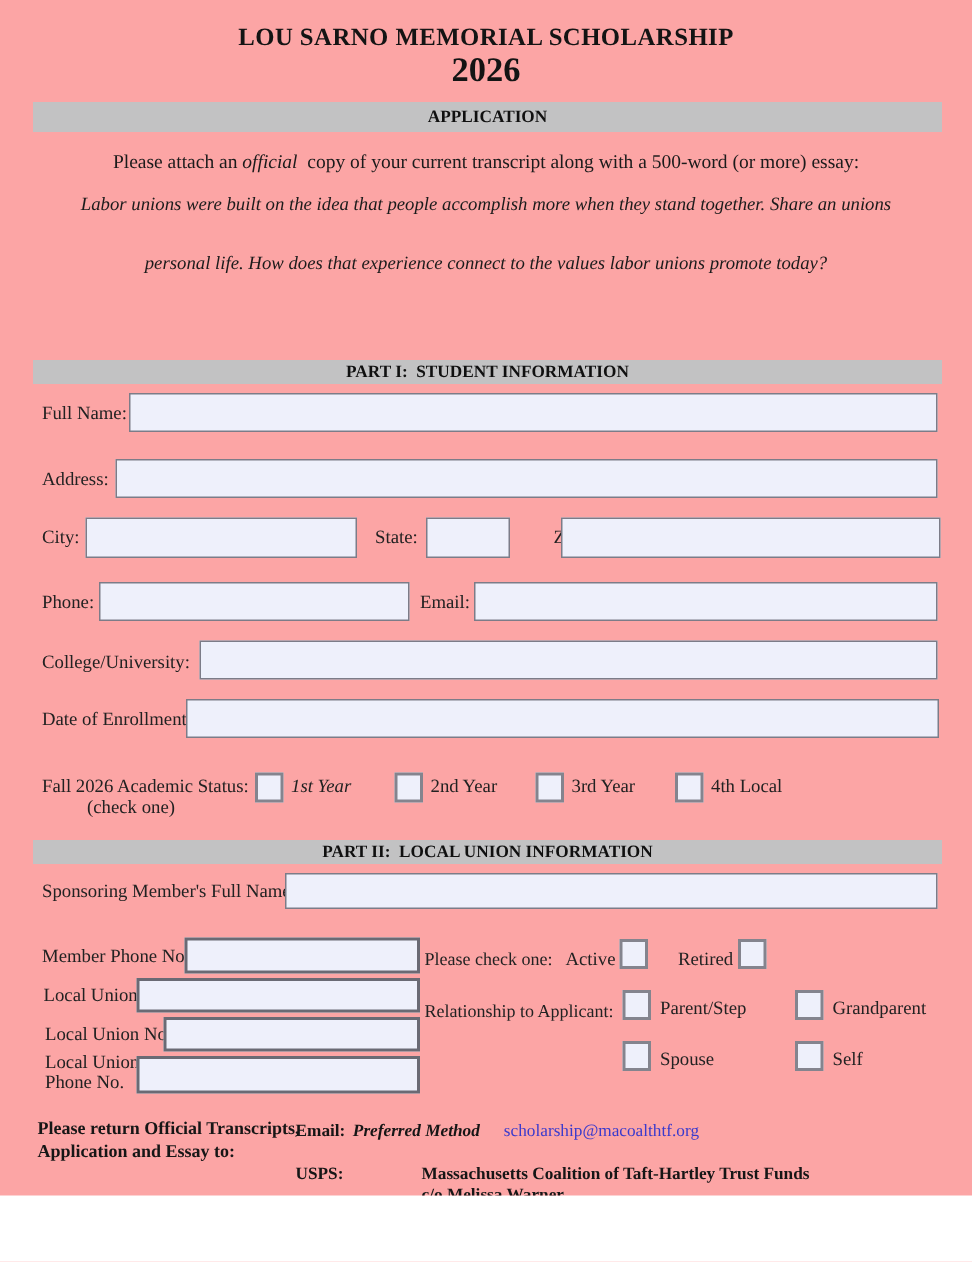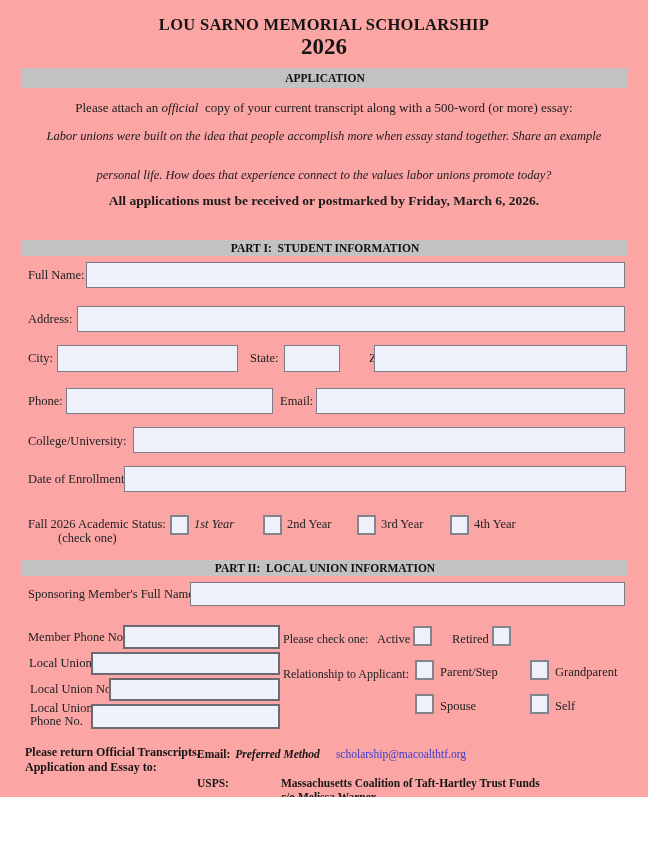--- a/index.html
+++ b/index.html
@@ -46,26 +46,25 @@
 
 <div class="page">
 
   <div class="abs center title">LOU SARNO MEMORIAL SCHOLARSHIP</div>
   <div class="abs center year">2026</div>
   <div class="abs bar app">APPLICATION</div>
 
   <div class="abs center intro"><span>Please attach an </span><i>official</i><span class="pre">  copy of your current transcript along with a 500-word (or more) essay:</span></div>
 
   <div class="abs center prompt">
-    <span>Labor unions were built on the idea that people accomplish more when essay stand together. Share an example</span><br>
+    <span>Labor unions were built on the idea that people accomplish more when they stand together. Share an unions</span><br>
     <br>
     <span>personal life. How does that experience connect to the values labor unions promote today?</span>
   </div>
 
-  <div class="abs center deadline">All applications must be received or postmarked by Friday, March 6, 2026.</div>
 
   <div class="abs bar sect" style="top:240px;">PART I:  STUDENT INFORMATION</div>
 
   <span class="label" style="left:28px; top:268px;">Full Name:</span>
   <input type="text" class="field" style="left: 86px; top: 262px; width: 539px; height: 26px;" value="">
 
   <span class="label" style="left:28px; top:312px;">Address:</span>
   <input type="text" class="field" style="left: 77px; top: 306px; width: 548px; height: 26px;" value="">
 
   <span class="label" style="left:28px; top:351px;">City:</span>
@@ -88,21 +87,21 @@
 
   <span class="label" style="left:28px; top:517px;">Fall 2026 Academic Status:</span>
   <span class="label" style="left:58px; top:531px;">(check one)</span>
   <span class="cb" style="left:170px; top:515px;"></span>
   <span class="label" style="left:194px; top:517px;font-style:italic;">1st Year</span>
   <span class="cb" style="left:263px; top:515px;"></span>
   <span class="label" style="left:287px; top:517px;">2nd Year</span>
   <span class="cb" style="left:357px; top:515px;"></span>
   <span class="label" style="left:381px; top:517px;">3rd Year</span>
   <span class="cb" style="left:450px; top:515px;"></span>
-  <span class="label" style="left:474px; top:517px;">4th Year</span>
+  <span class="label" style="left:474px; top:517px;">4th Local</span>
 
   <div class="abs bar sect" style="top:560px;">PART II:  LOCAL UNION INFORMATION</div>
 
   <span class="label" style="left:28px; top:587px;">Sponsoring Member's Full Name:</span>
   <input type="text" class="field" style="left: 190px; top: 582px; width: 435px; height: 24px;" value="">
 
   <span class="label" style="left:28px; top:630px;">Member Phone No.</span>
   <input type="text" class="field dark" style="left: 123px; top: 625px; width: 157px; height: 24px;" value="">
 
   <span class="label" style="left:29px; top:656px;">Local Union:</span>

